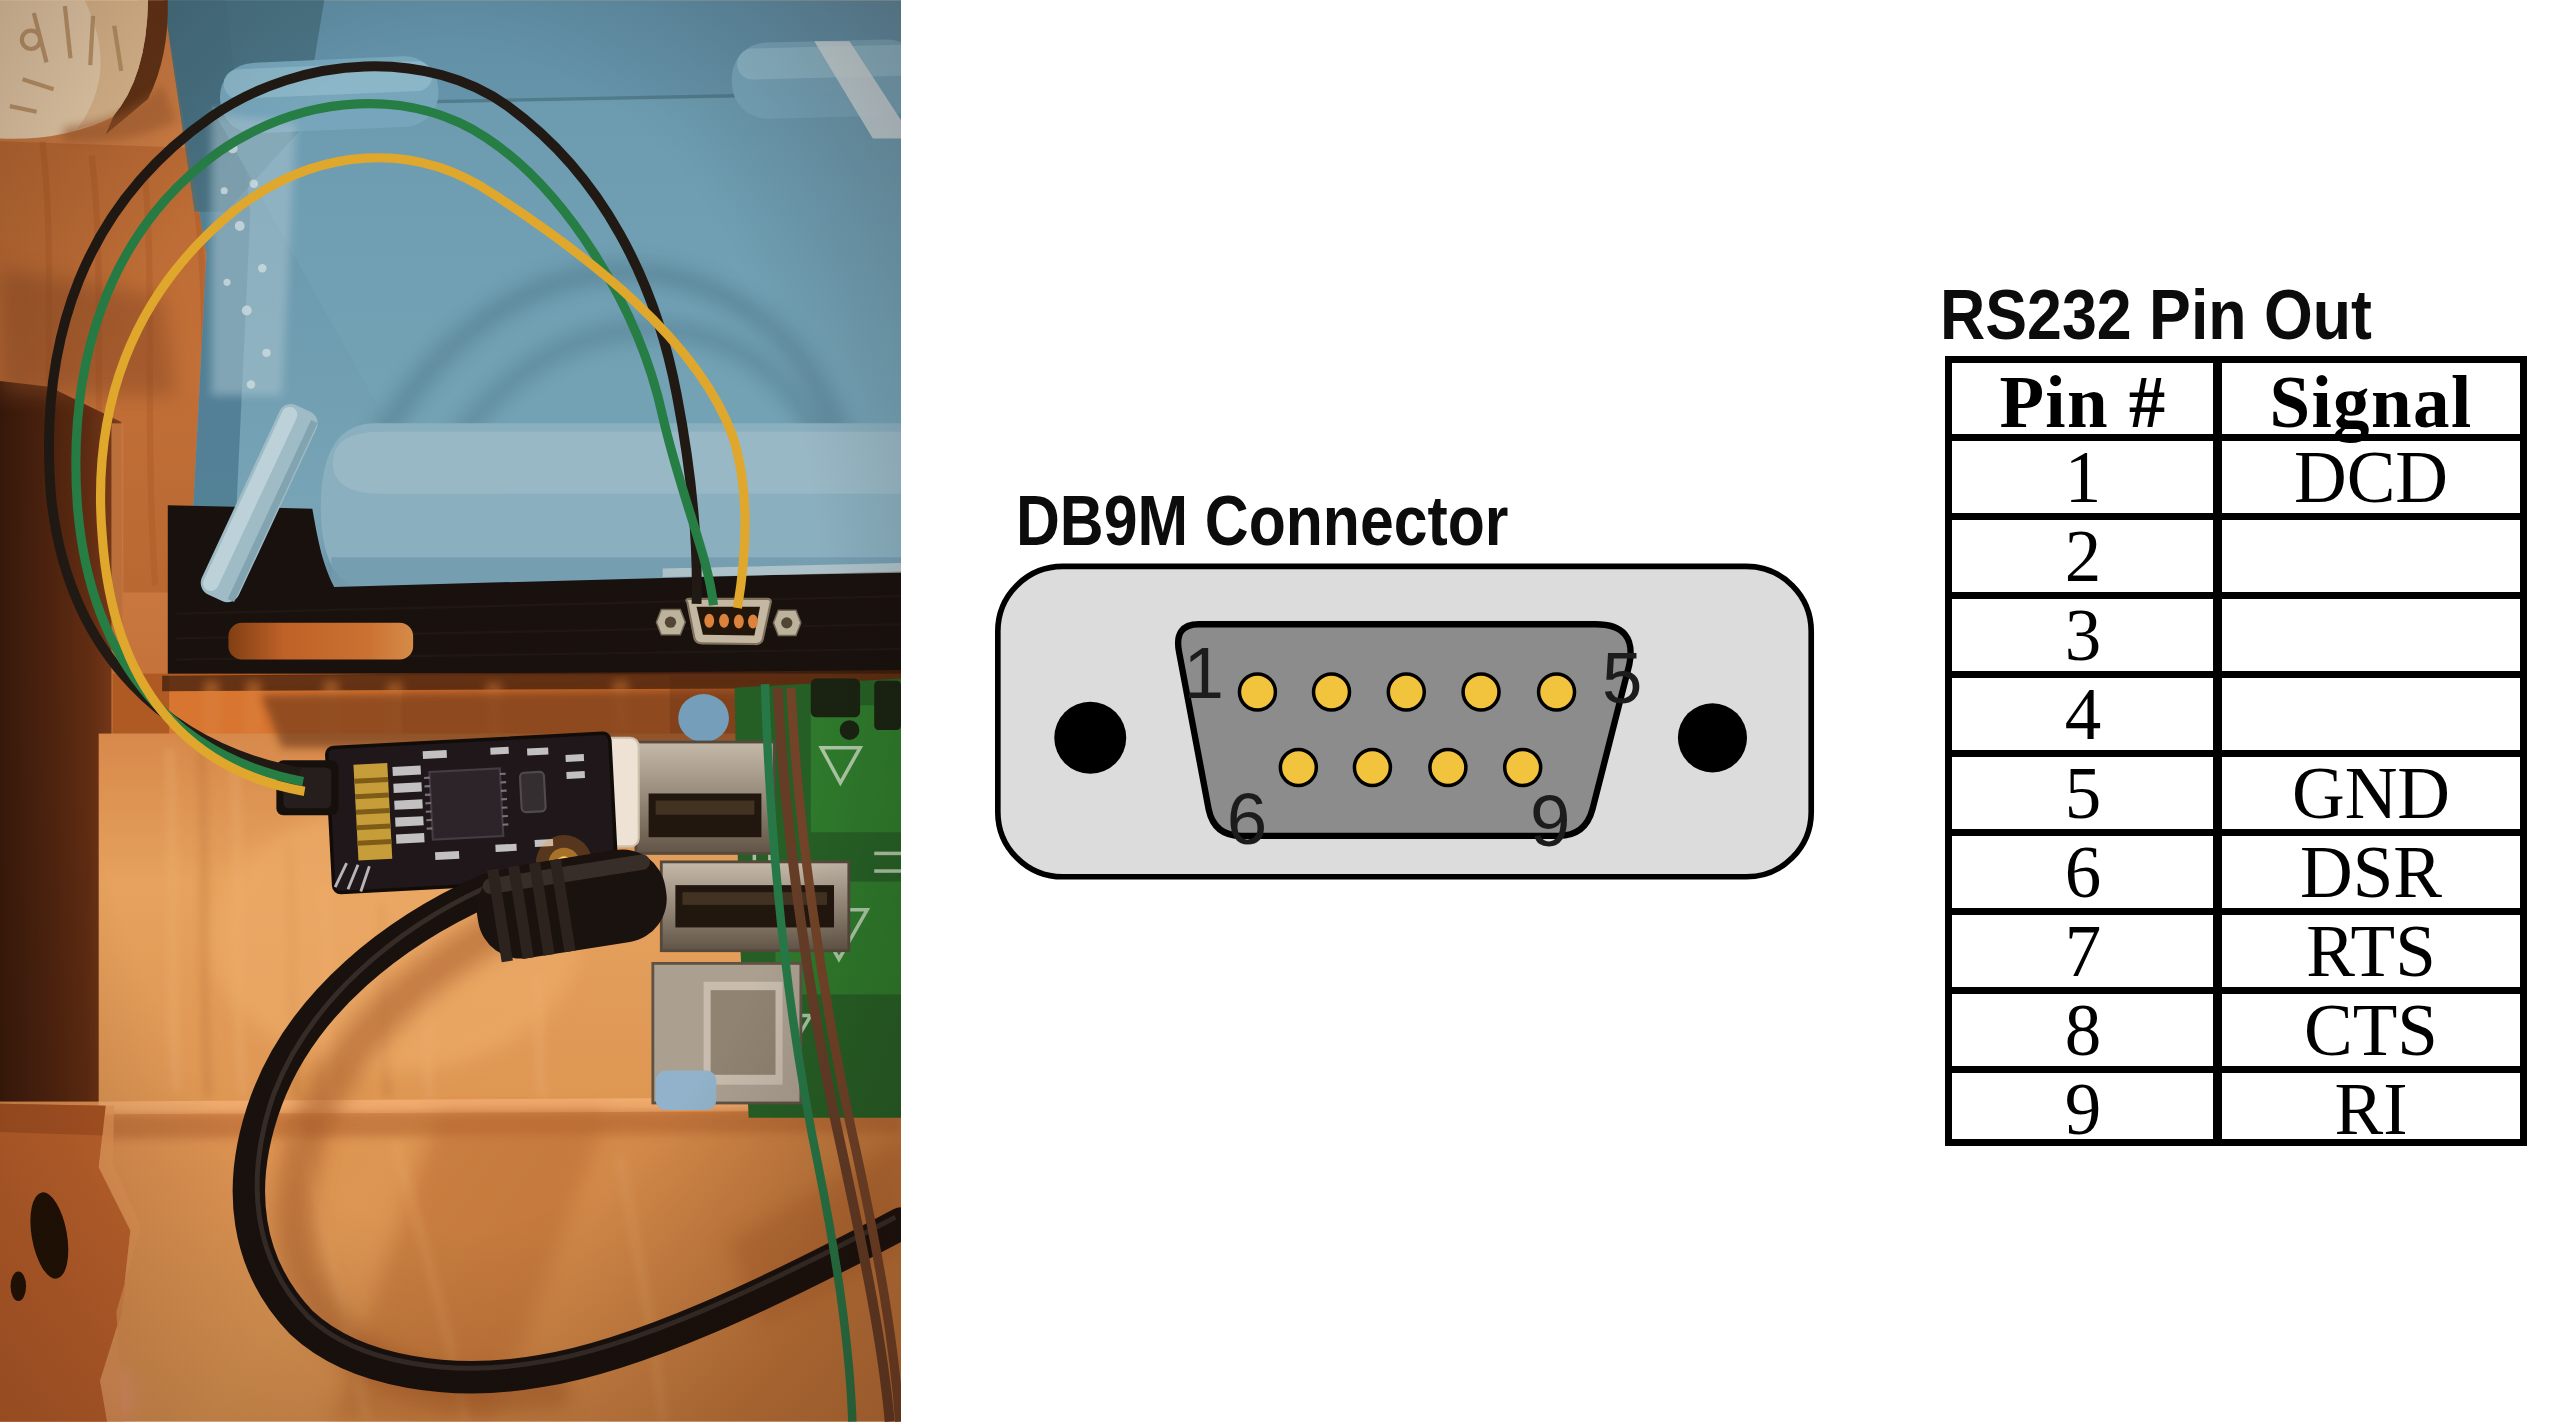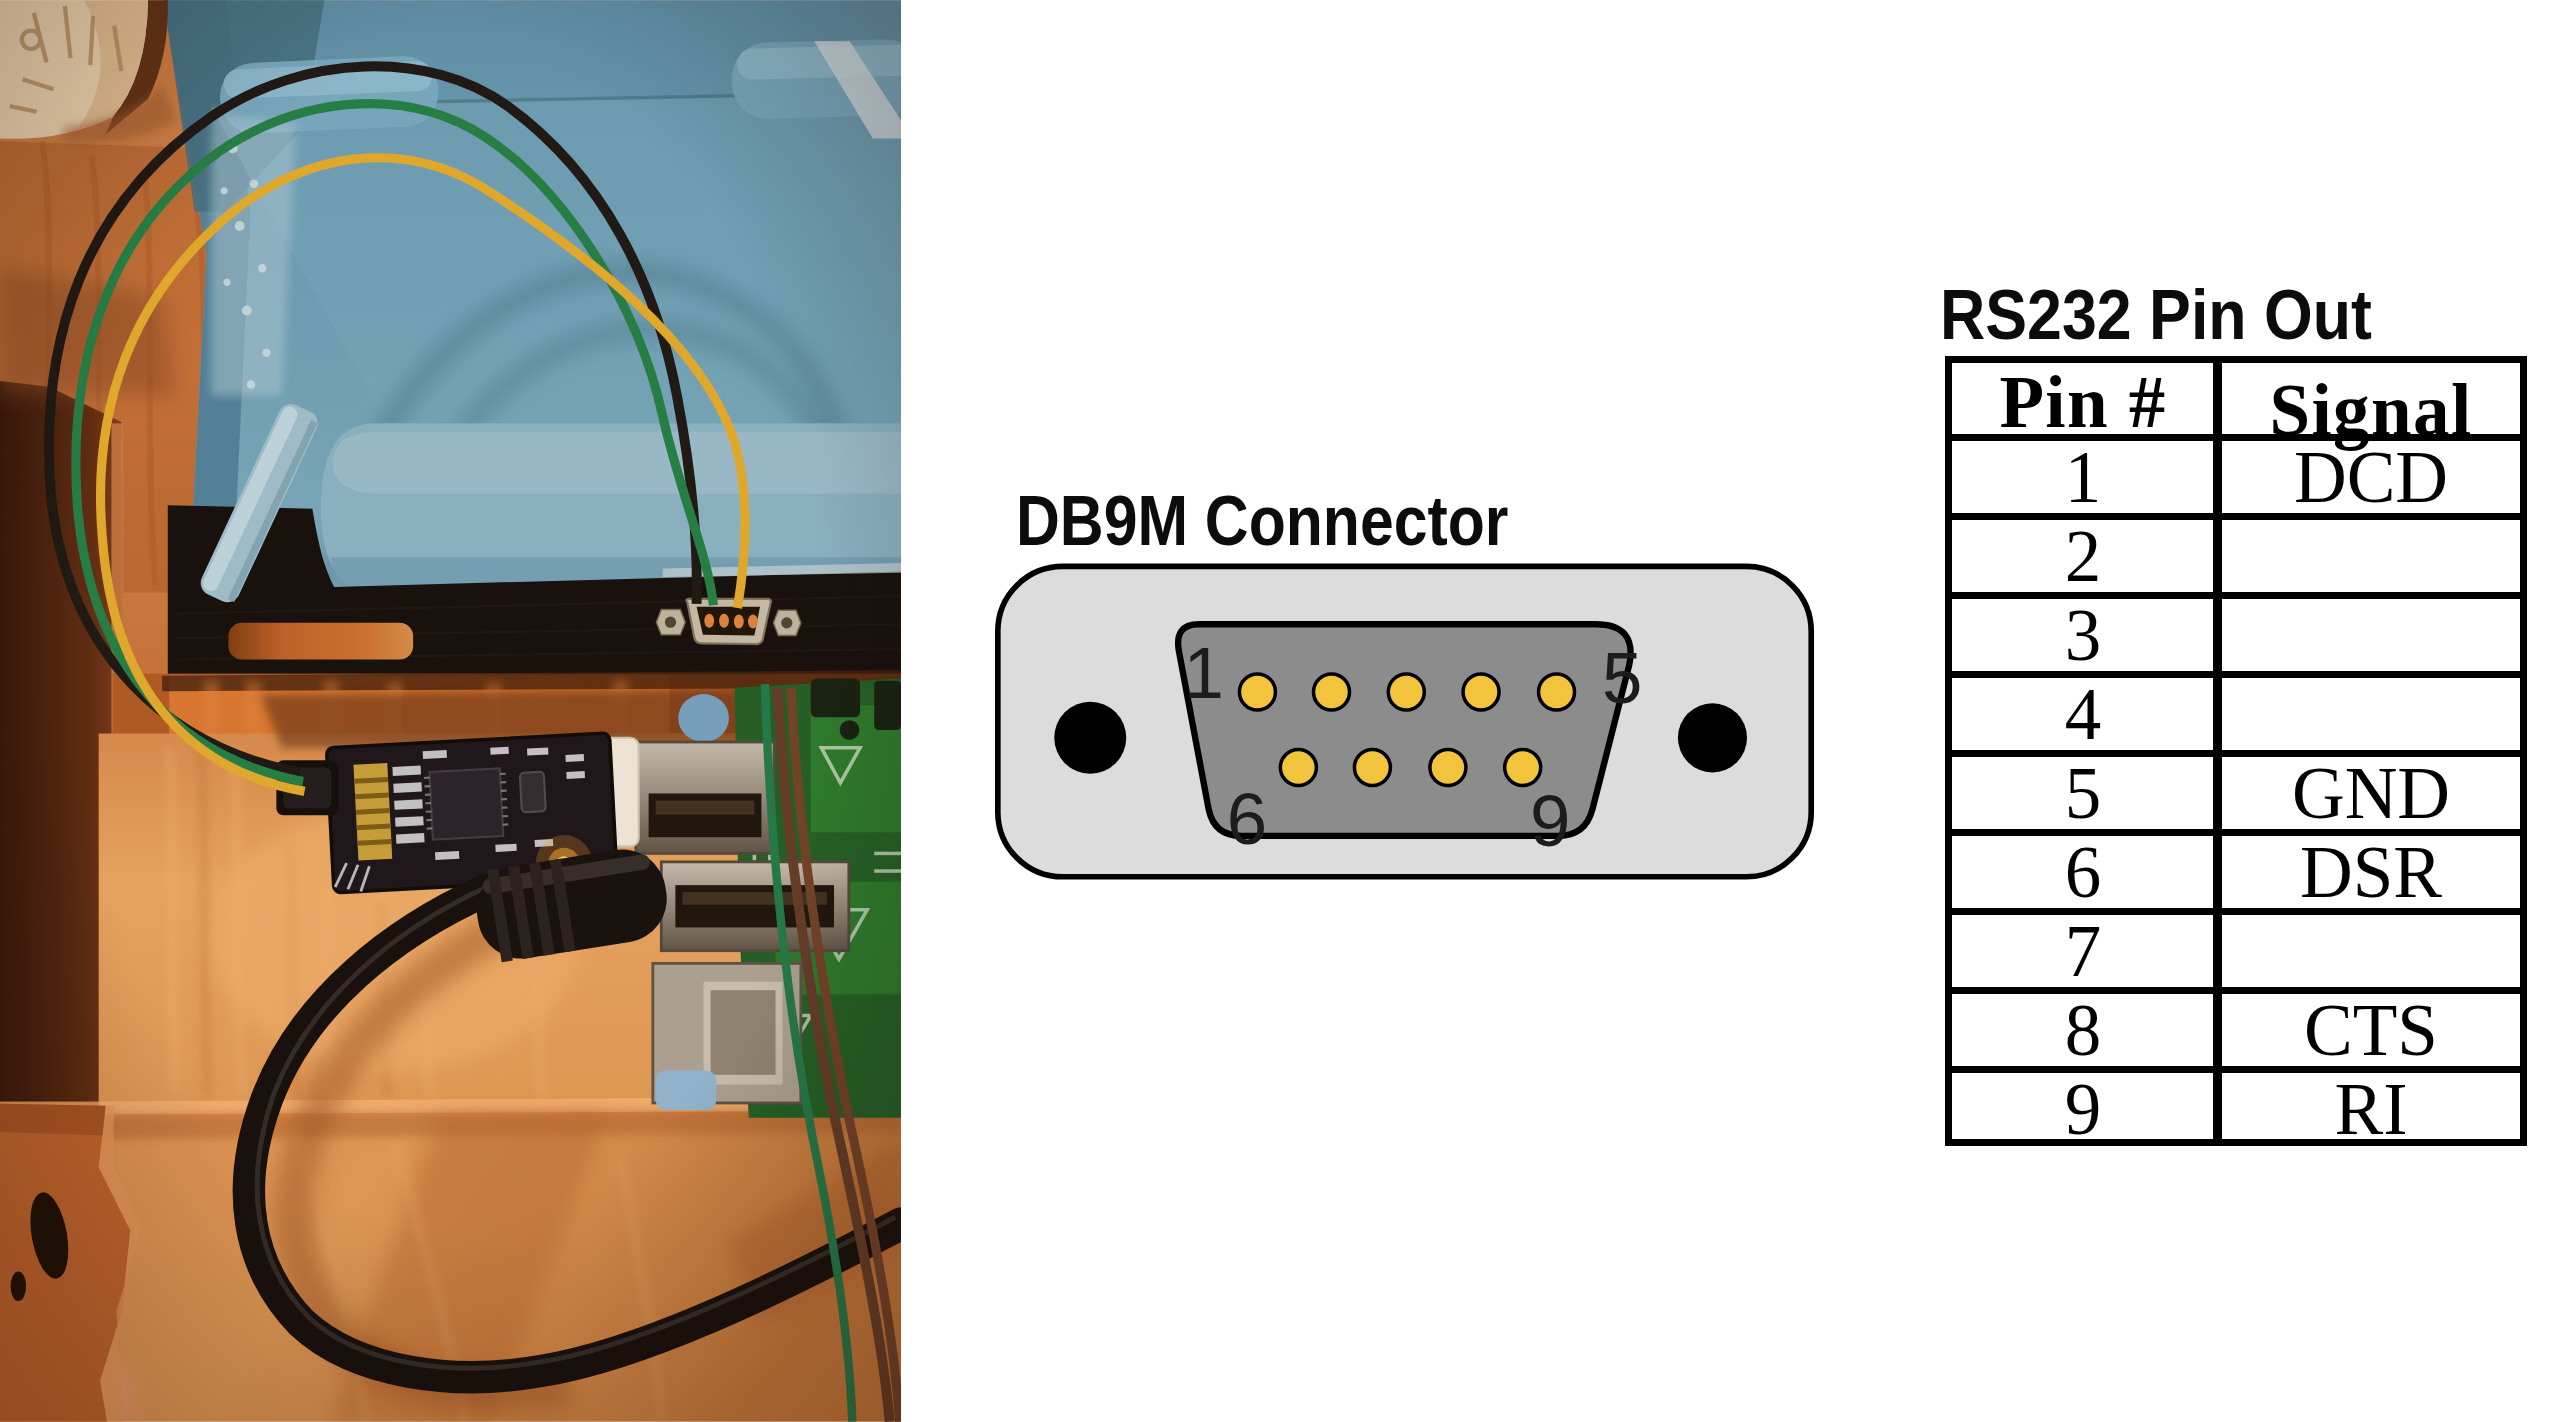--- a/index.html
+++ b/index.html
@@ -367,32 +367,33 @@
   <div class="ln" style="left:0;top:157px;width:582px;height:7px"></div>
   <div class="ln" style="left:0;top:236px;width:582px;height:7px"></div>
   <div class="ln" style="left:0;top:315px;width:582px;height:7px"></div>
   <div class="ln" style="left:0;top:394px;width:582px;height:7px"></div>
   <div class="ln" style="left:0;top:473px;width:582px;height:7px"></div>
   <div class="ln" style="left:0;top:552px;width:582px;height:7px"></div>
   <div class="ln" style="left:0;top:631px;width:582px;height:7px"></div>
   <div class="ln" style="left:0;top:710px;width:582px;height:7px"></div>
 
   <div class="cell hdr c1" style="top:10px">Pin #</div>
-  <div class="cell hdr c2" style="top:18px">Signal</div>
+  <div class="cell hdr c2" style="top:10px">Signal</div>
 
   <div class="cell c1" style="top:85px">1</div>
       <div class="cell c2" style="top:85px">DCD</div>
   <div class="cell c1" style="top:164px">2</div>
   <div class="cell c1" style="top:243px">3</div>
   <div class="cell c1" style="top:322px">4</div>
   <div class="cell c1" style="top:401px">5</div>
       <div class="cell c2" style="top:401px">GND</div>
   <div class="cell c1" style="top:480px">6</div>
       <div class="cell c2" style="top:480px">DSR</div>
   <div class="cell c1" style="top:559px">7</div>
+      <div class="cell c2" style="top:559px">RTS</div>
   <div class="cell c1" style="top:638px">8</div>
       <div class="cell c2" style="top:638px">CTS</div>
   <div class="cell c1" style="top:717px">9</div>
       <div class="cell c2" style="top:717px">RI</div>
 </div>
 
 </div>
 
 
 </body></html>

